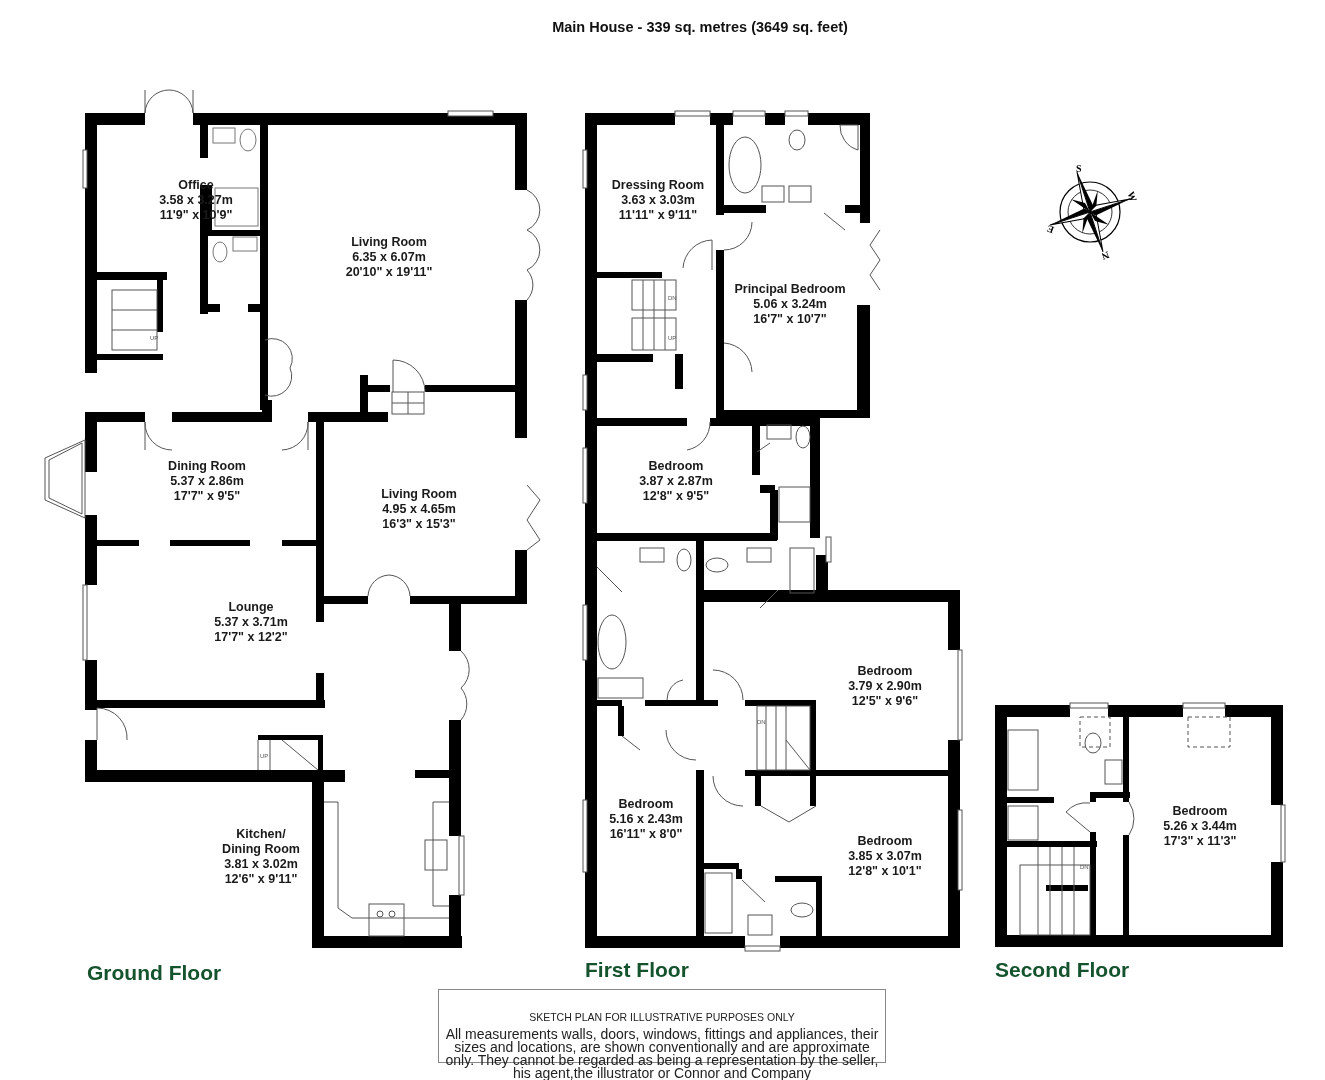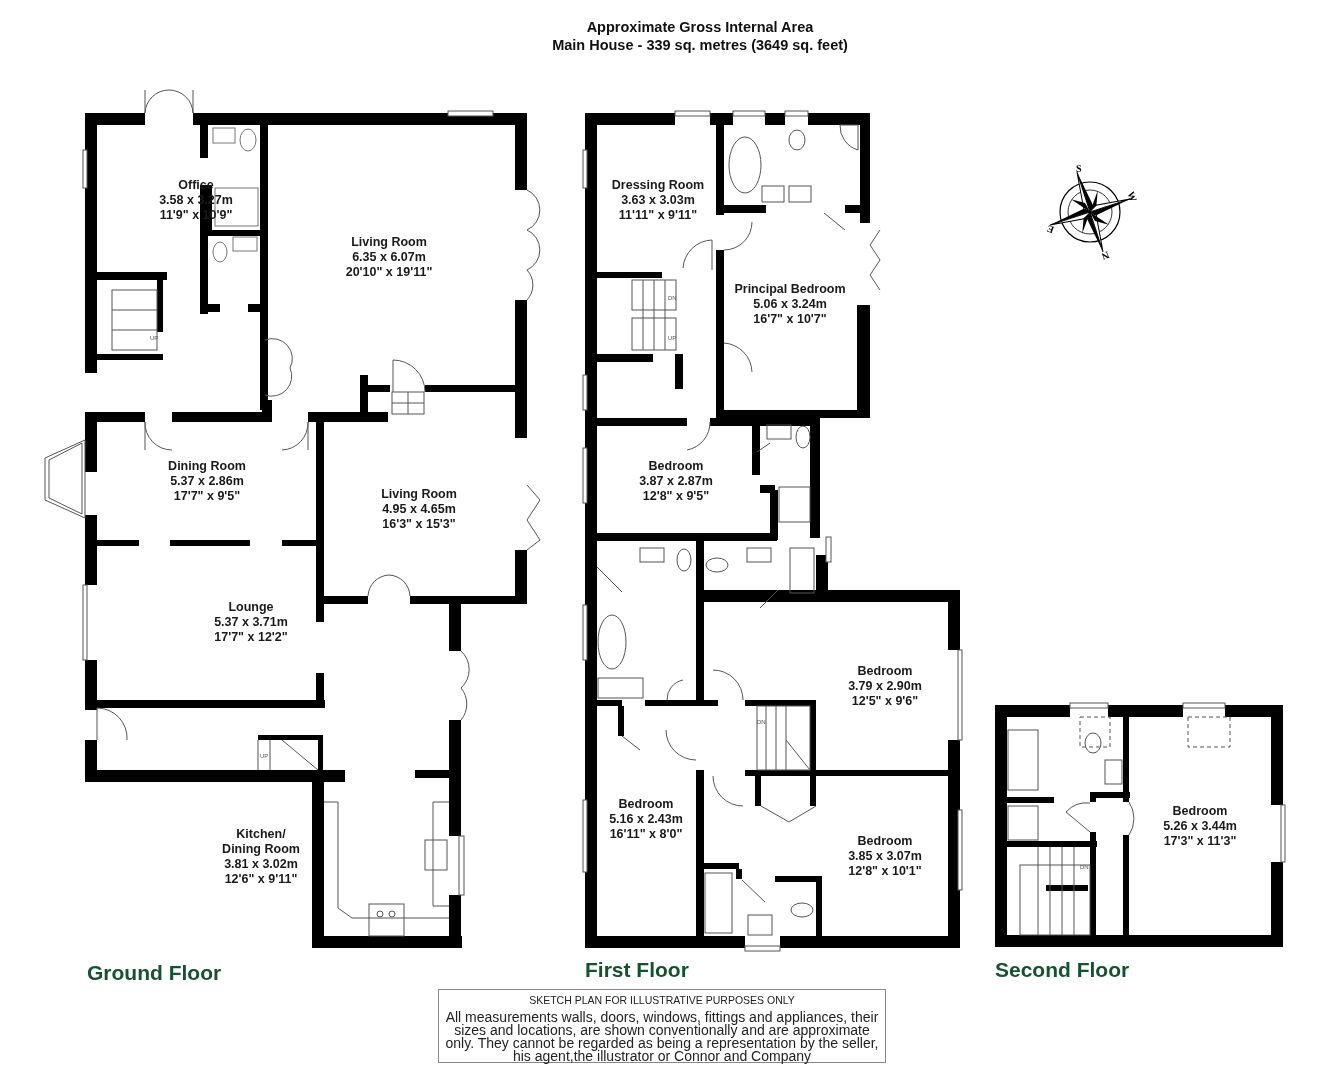--- a/index.html
+++ b/index.html
@@ -1,30 +1,29 @@
 <!DOCTYPE html>
 <html><head>
 <meta charset="utf-8">
 <style>
   html, body { margin: 0; padding: 0; background: #ffffff; }
   body { width: 1325px; height: 1080px; position: relative; overflow: hidden; font-family: "Liberation Sans", sans-serif; color: #111; }
   .plan-svg { position: absolute; left: 0; top: 0; width: 1325px; height: 1080px; }
   .title-block { position: absolute; left: 500px; top: 18px; width: 400px; text-align: center; font-weight: bold; font-size: 14.5px; line-height: 18px; color: #111; }
   .room-label { position: absolute; text-align: center; font-weight: bold; font-size: 12.5px; line-height: 15px; color: #1a1a1a; white-space: nowrap; transform: translateX(-50%); }
   .floor-label { position: absolute; font-weight: bold; font-size: 21px; color: #14532d; white-space: nowrap; }
-  .disclaimer { position: absolute; left: 438px; top: 989px; width: 448px; height: 74px; border: 1px solid #888; box-sizing: border-box; text-align: center; padding-top: 4px; }
+  .disclaimer { position: absolute; left: 438px; top: 989px; width: 448px; height: 74px; border: 1px solid #888; box-sizing: border-box; text-align: center; padding-top: 21px; }
   .disclaimer .d-head { font-size: 10.5px; color: #222; margin-bottom: 5px; }
   .disclaimer .d-body { font-size: 14px; line-height: 13px; color: #222; }
   .compass { position: absolute; left: 1040px; top: 160px; width: 100px; height: 100px; }
 </style>
 </head>
 <body>
 
 <div class="title-block">
-  <div>Approximate Gross Internal Area</div>
   <div>Main House - 339 sq. metres (3649 sq. feet)</div>
 </div>
 
 <svg class="plan-svg" viewBox="0 0 1325 1080" xmlns="http://www.w3.org/2000/svg">
 
   <g fill="#000">
 
     <rect x="85" y="113" width="60" height="12"></rect>
     <rect x="193" y="113" width="330" height="12"></rect>
     <rect x="85" y="113" width="12" height="260"></rect>

